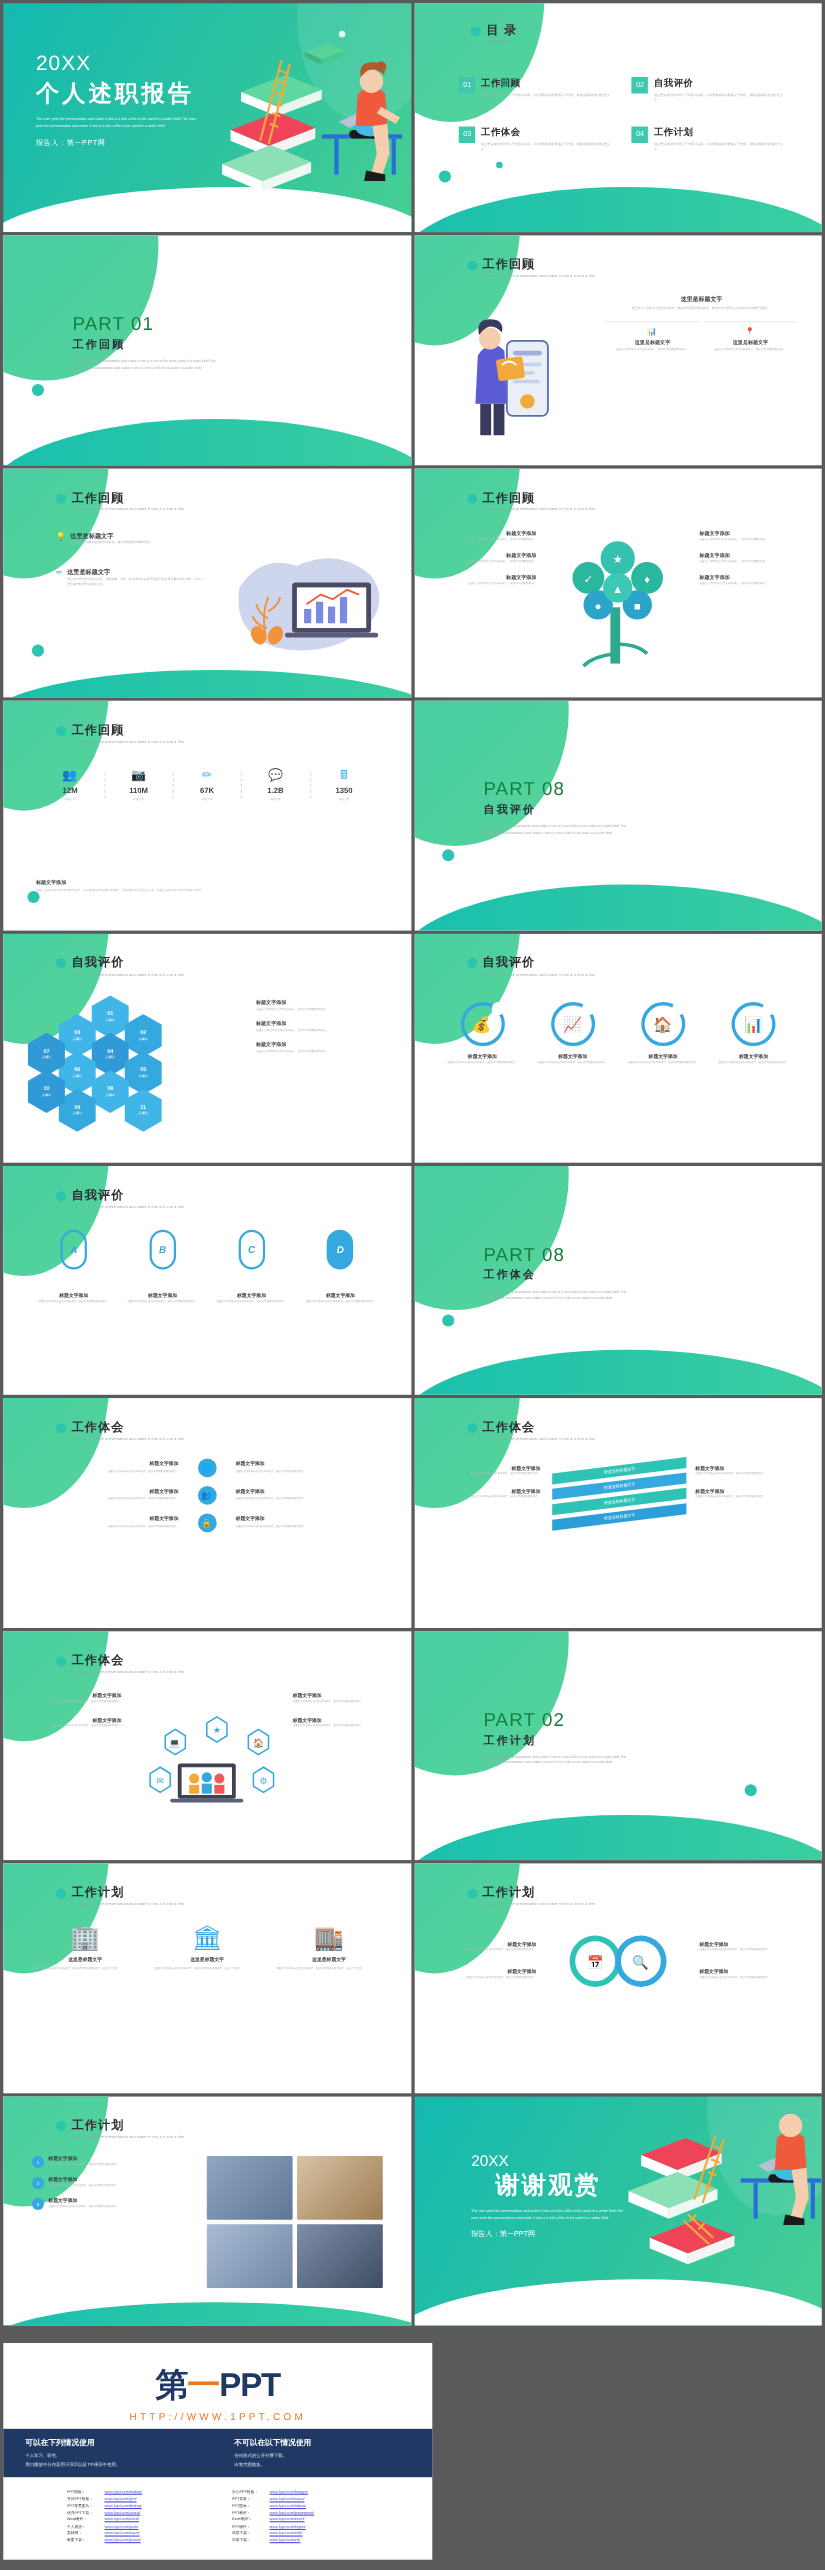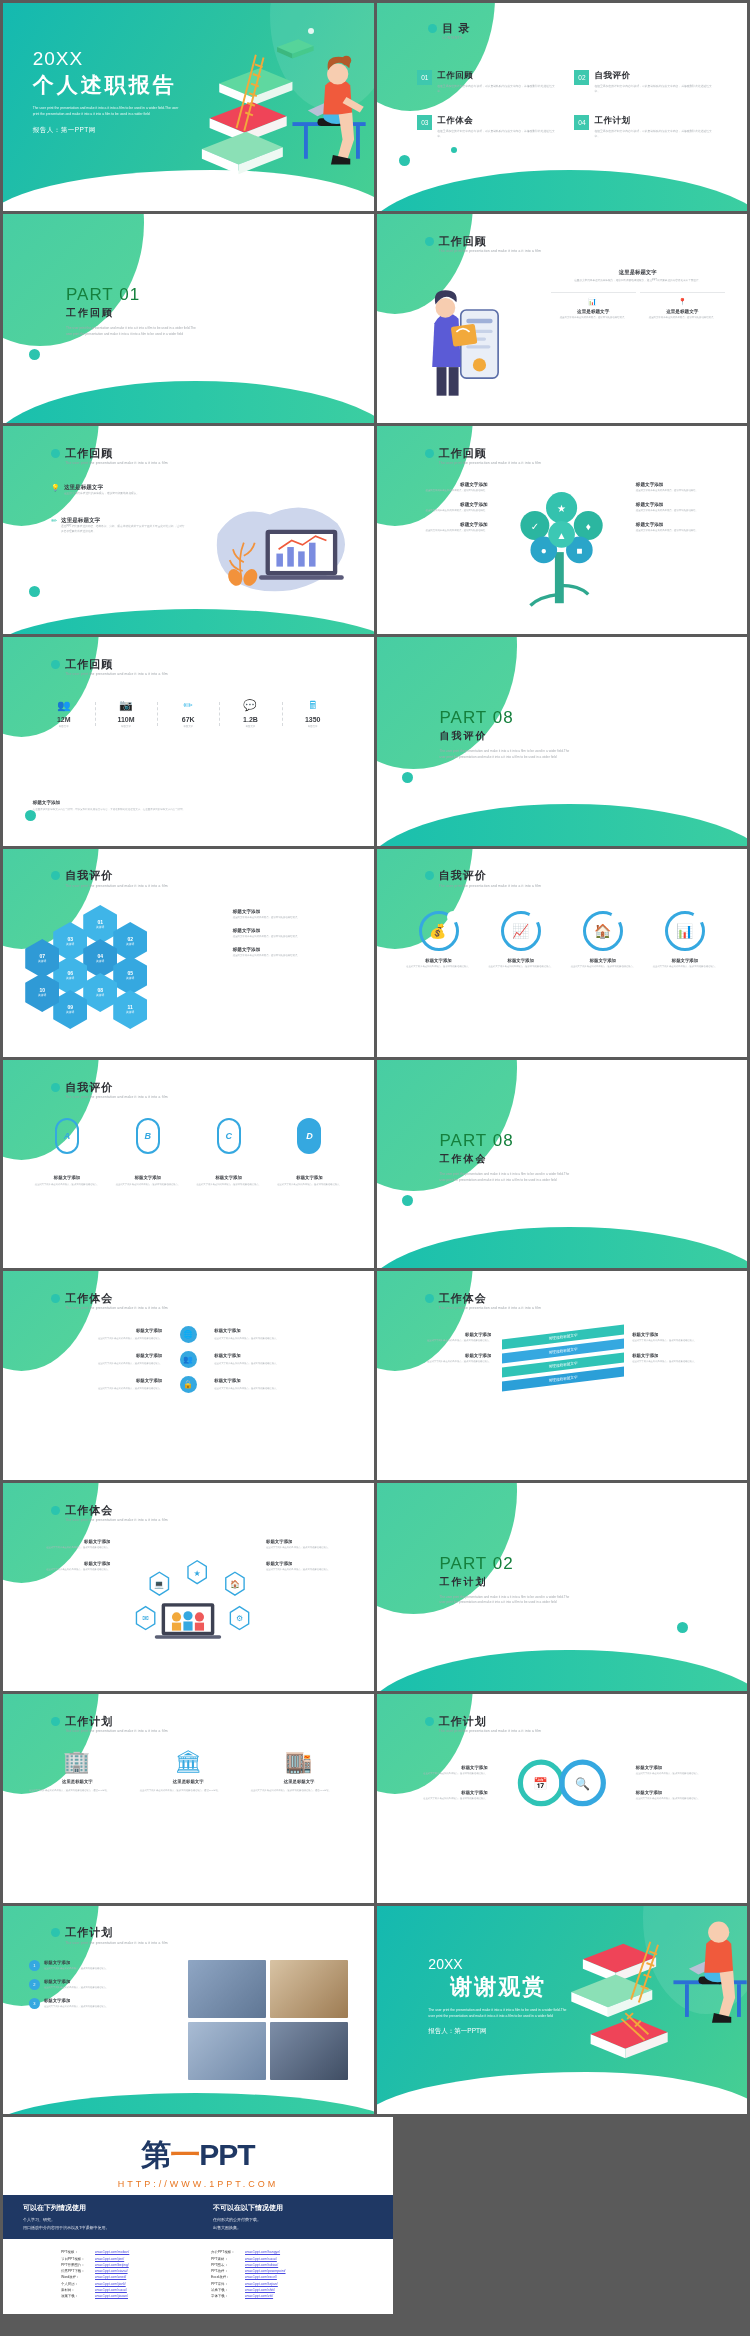--- a/index.html
+++ b/index.html
@@ -194,21 +194,21 @@
   .plist .row { display:flex; gap:4px; margin-bottom:8px; }
   .plist .nb { width:11px; height:11px; border-radius:50%; background:#35a8e0; color:#fff;
     font-size:4px; display:flex; align-items:center; justify-content:center; flex:none; }
   .plist .t { font-size:4.4px; font-weight:700; color:#3b3e43; }
   .plist .d { font-size:2.3px; color:#b0b5ba; line-height:1.7; margin-top:2px; }
   .photos { position:absolute; right:7%; top:26%; width:43%;
     display:grid; grid-template-columns:1fr 1fr; gap:4px; }
   .photo { aspect-ratio:4/3; border-radius:1px; background-size:cover; }
 
   
-  .footer { width:100%; background:#5a5a5a; padding:3px 3px 0 3px; }
+  .footer { width:100%; background:#5a5a5a; padding:16px 3px 0 3px; }
   .fpanel { width:390px; background:#fff; }
   .flogo { text-align:center; padding:18px 0 6px; }
   .flogo .l1 { font-size:30px; font-weight:700; color:#1f3864; letter-spacing:-1px; }
   .flogo .l1 .dash { color:#e87722; }
   .flogo .l2 { font-size:9px; color:#e87722; letter-spacing:3px; margin-top:3px; }
   .fbar { background:#1f3864; color:#fff; padding:8px 20px; display:flex; gap:30px; }
   .fbar .col { flex:1; }
   .fbar h4 { font-size:7px; margin-bottom:3px; }
   .fbar li { list-style:none; font-size:4px; line-height:1.9; color:#dfe3ec; }
   .flinks { display:flex; gap:26px; padding:10px 58px 14px; }

